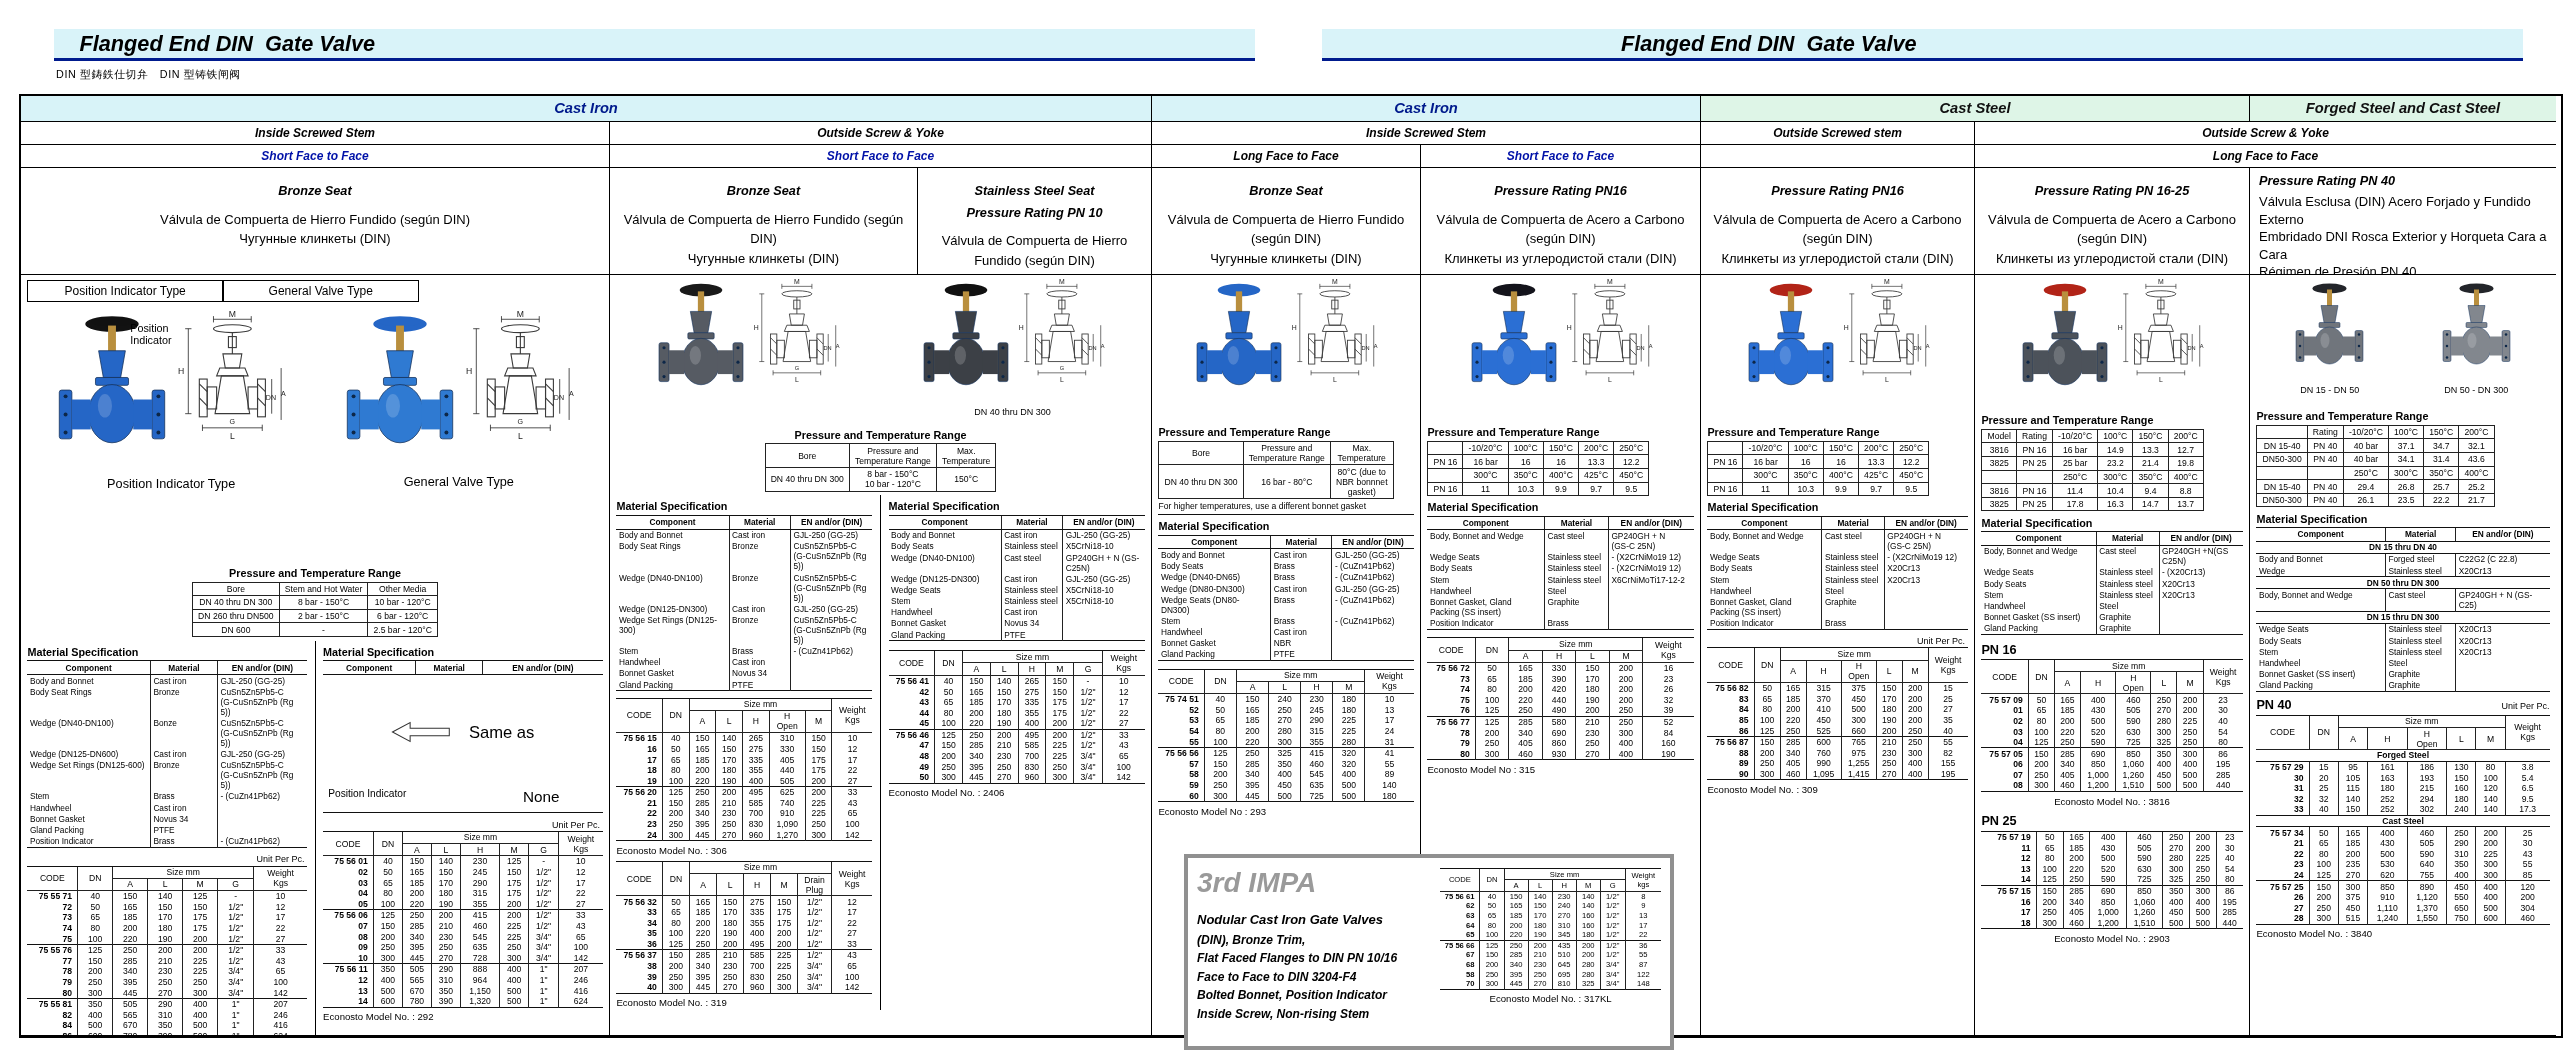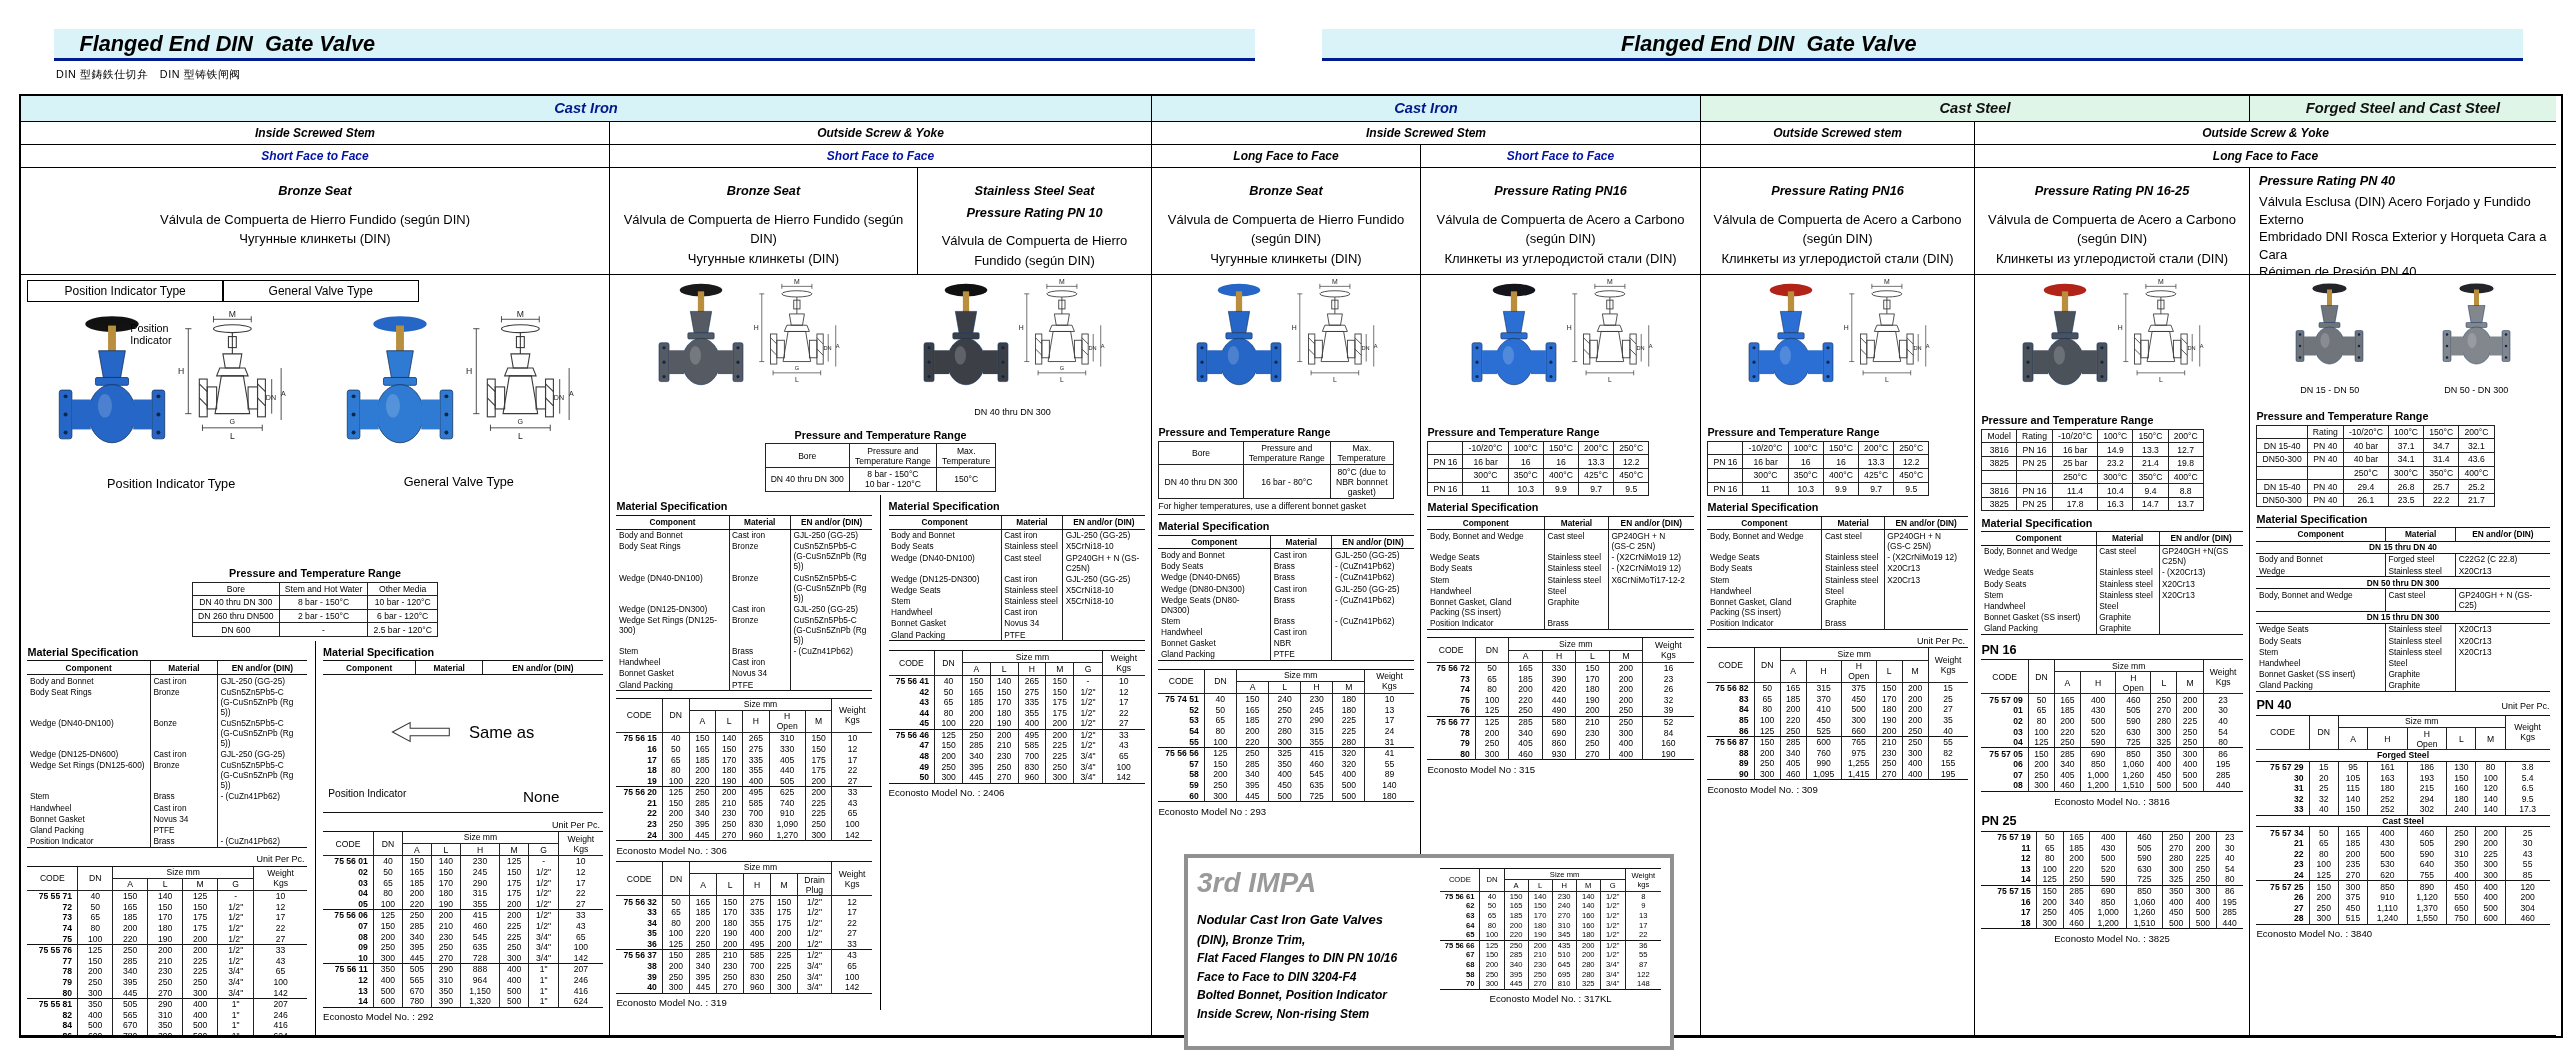--- a/index.html
+++ b/index.html
@@ -2487,21 +2487,21 @@
                 <td>460</td>
                 <td>1,200</td>
                 <td>1,510</td>
                 <td>500</td>
                 <td>500</td>
                 <td>440</td>
               </tr>
             </tbody>
           </table>
         </span>
-      <div class="econ" style="text-align:center">Econosto Model No. : 3825</div>
+      <div class="econ" style="text-align:center">Econosto Model No. : 2903</div>
     </div>
 
     <div class="cell content lastcol">
       <div class="imgrow" style="height:127px">
         <div class="ig">
           <span class="vslot sm"><svg viewBox="0 0 150 200" width="100%" height="100%">
 <ellipse cx="75" cy="18" rx="34" ry="10" fill="#23252a"></ellipse>
                 <ellipse cx="75" cy="15" rx="26" ry="6" fill="#23252a" opacity="0.8"></ellipse>
 <rect x="70" y="20" width="10" height="36" fill="#b98f3e"></rect>
 <polygon points="58,52 92,52 86,86 64,86" fill="#70757c" stroke="#15325c" stroke-width="1"></polygon>

